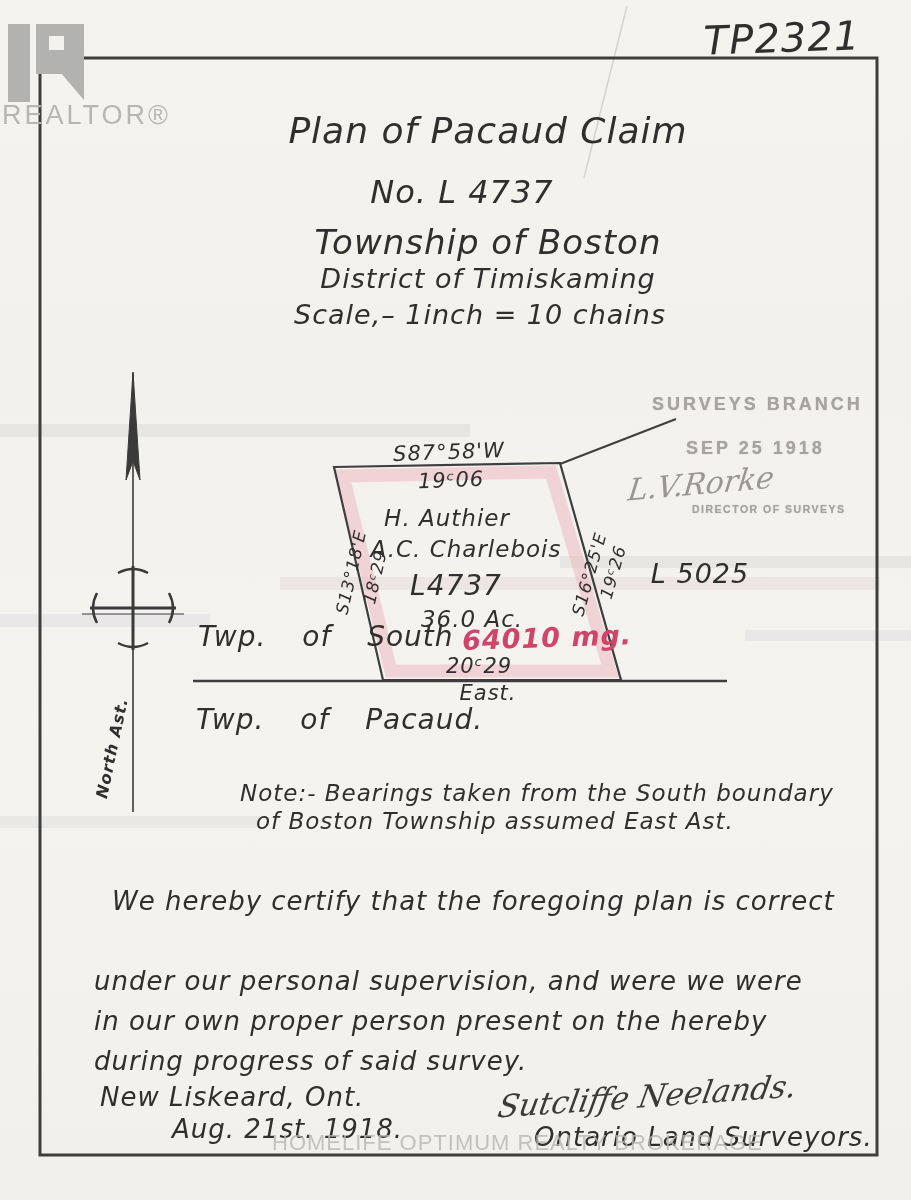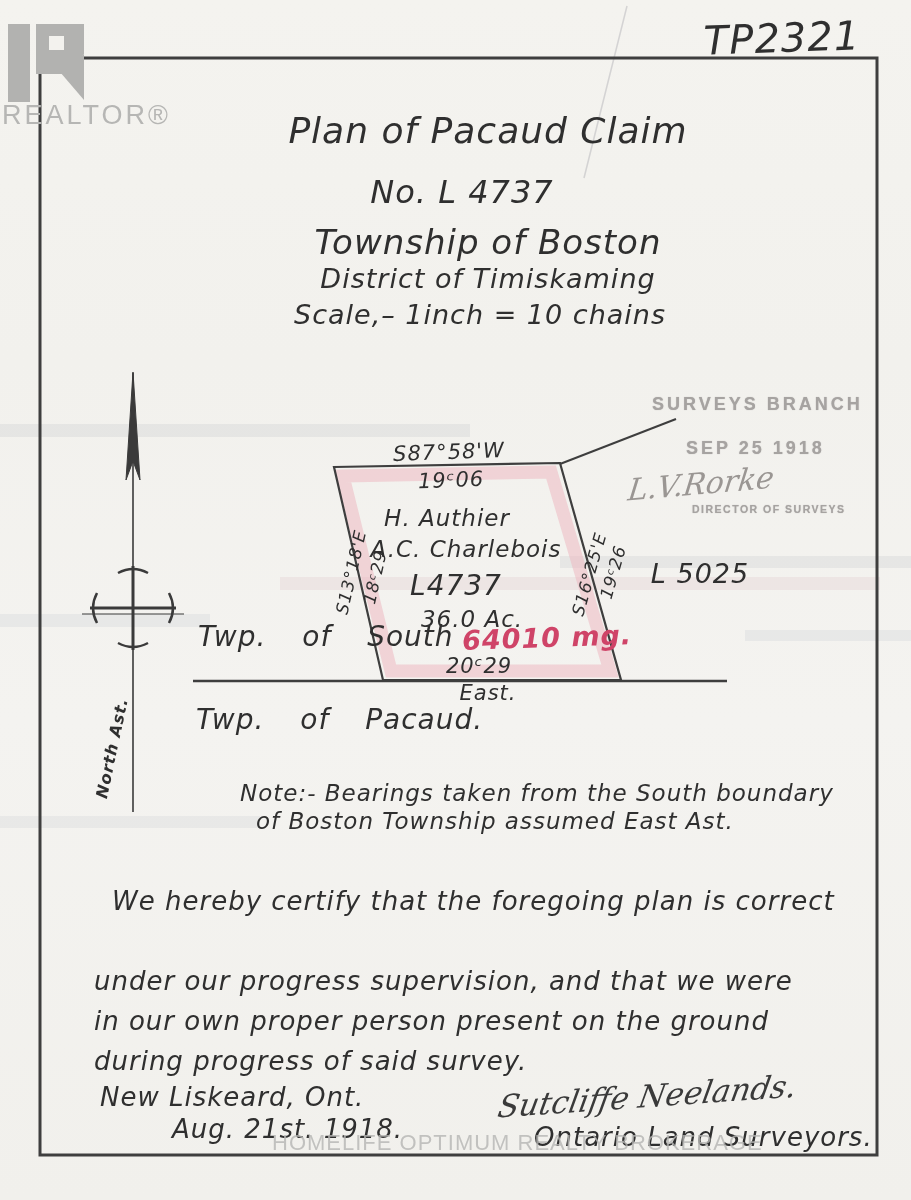--- a/index.html
+++ b/index.html
@@ -104,22 +104,22 @@
 
   <div class="abs hand ctr" style="left:479px;top:666px;font-size:21px;">20ᶜ29</div>
   <div class="abs hand ctr" style="left:488px;top:693px;font-size:21px;">East.</div>
 
   <div class="abs hand" style="left:196px;top:703px;font-size:28px;word-spacing:26px;">Twp. of Pacaud.</div>
 
   <div class="abs hand" style="left:240px;top:780px;font-size:23px;">Note:- Bearings taken from the South boundary</div>
   <div class="abs hand" style="left:256px;top:808px;font-size:23px;">of Boston Township assumed East Ast.</div>
 
   <div class="abs hand" style="left:112px;top:886px;font-size:26px;">We hereby certify that the foregoing plan is correct</div>
-  <div class="abs hand" style="left:94px;top:966px;font-size:26px;">under our progress supervision, and that we were</div>
-  <div class="abs hand" style="left:94px;top:1006px;font-size:26px;">in our own proper person present on the ground</div>
+  <div class="abs hand" style="left:94px;top:966px;font-size:26px;">under our personal supervision, and were we were</div>
+  <div class="abs hand" style="left:94px;top:1006px;font-size:26px;">in our own proper person present on the hereby</div>
   <div class="abs hand" style="left:94px;top:1046px;font-size:26px;">during progress of said survey.</div>
 
   <div class="abs hand" style="left:100px;top:1082px;font-size:26px;">New Liskeard, Ont.</div>
   <div class="abs hand" style="left:172px;top:1114px;font-size:26px;">Aug. 21st. 1918.</div>
 
   <div class="abs script" style="left:498px;top:1078px;font-size:31px;transform:rotate(-4deg) skewX(-14deg);">Sutcliffe Neelands.</div>
   <div class="abs hand" style="left:534px;top:1122px;font-size:26px;">Ontario Land Surveyors.</div>
 
   <div class="abs wm" style="left:272px;top:1130px;font-size:22px;letter-spacing:1px;opacity:.8;">HOMELIFE OPTIMUM REALTY BROKERAGE</div>
 

